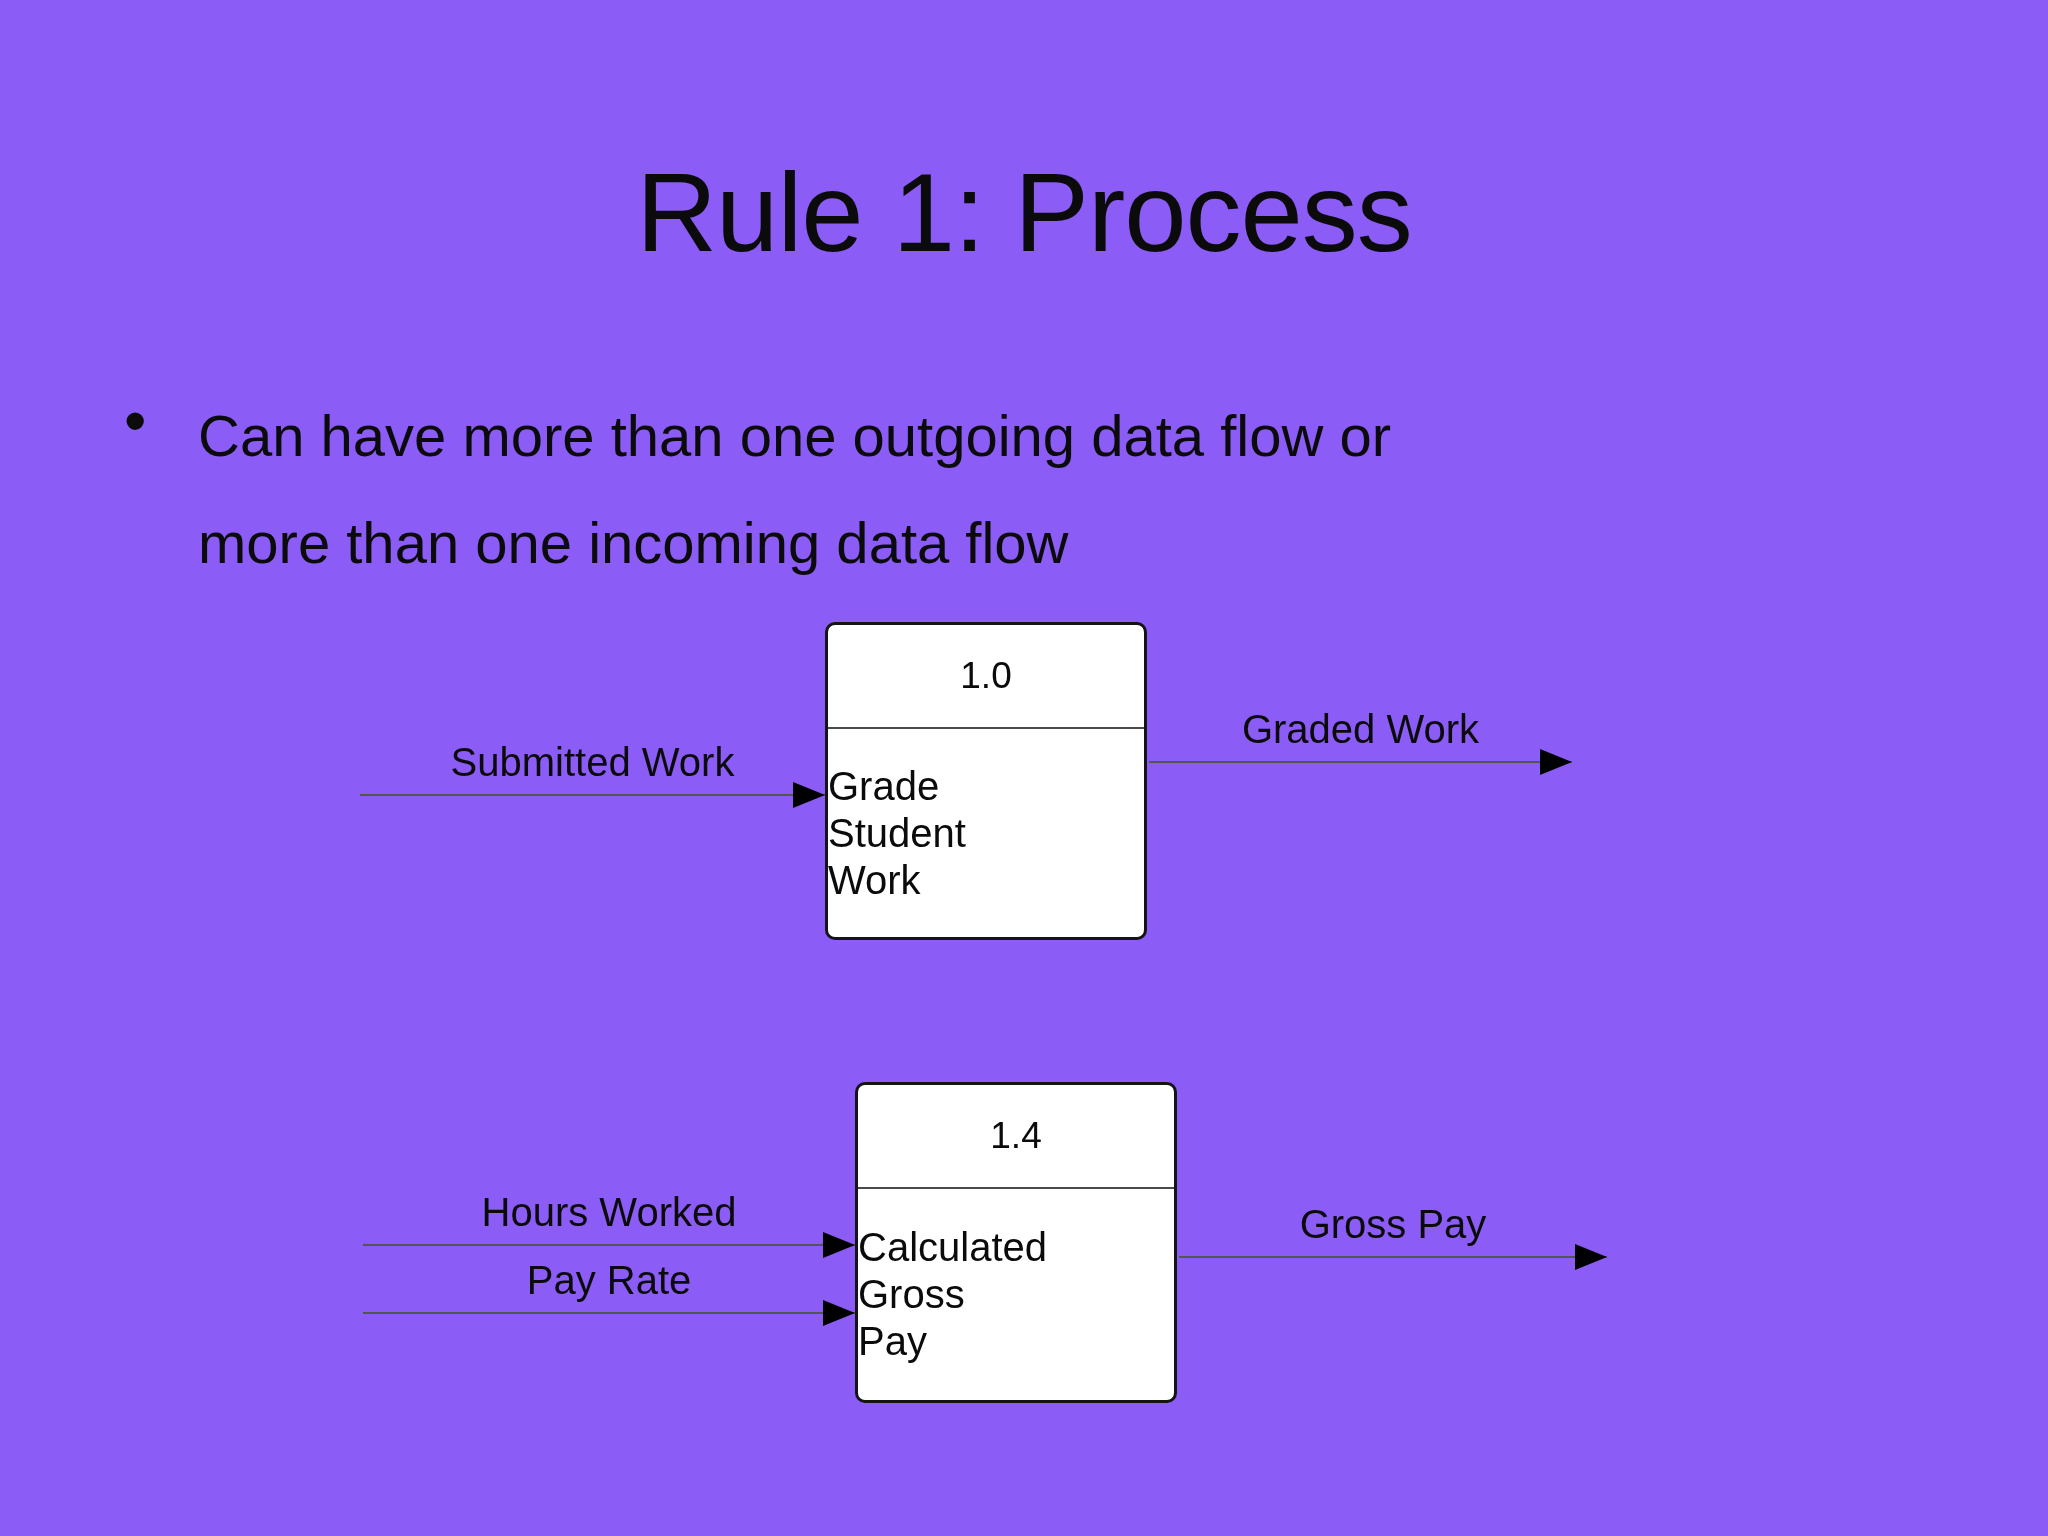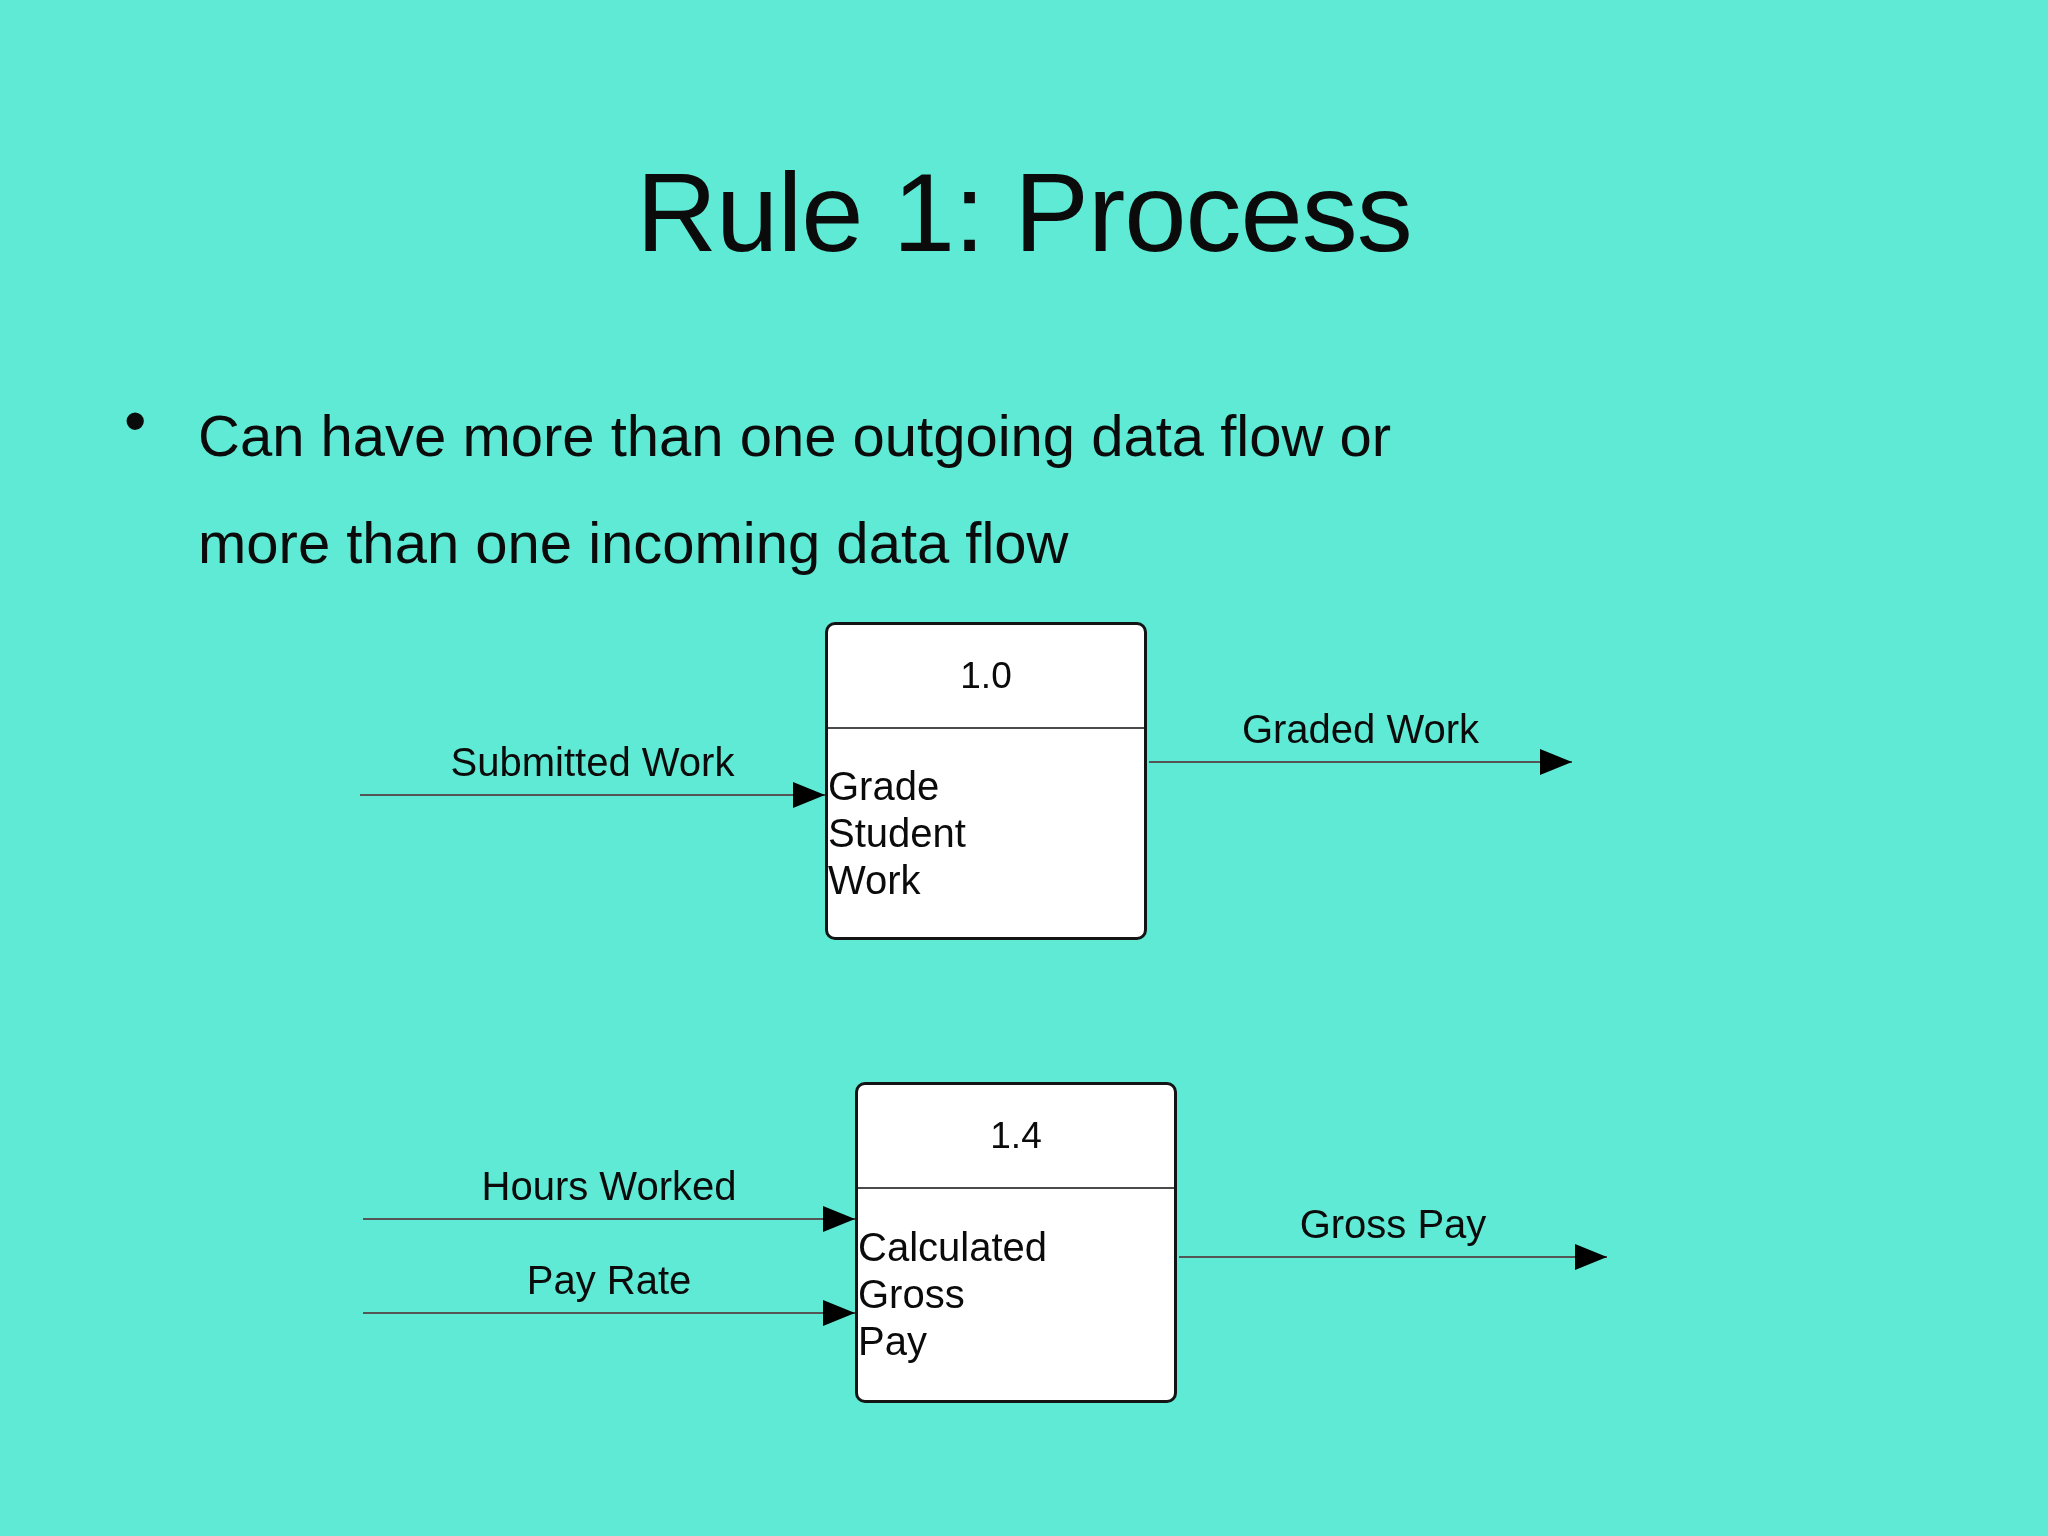--- a/index.html
+++ b/index.html
@@ -1,21 +1,21 @@
 <!DOCTYPE html>
 <html><head>
 <meta charset="utf-8">
 <style>
   * { margin:0; padding:0; box-sizing:border-box; }
   html,body { background:#fff; }
   body { font-family:"Liberation Sans", sans-serif; color:#000; }
   .slide {
     position:relative;
     width:2048px; height:1536px;
-    background:#5eead4;
+    background:#8b5cf6;
     overflow:hidden;
     padding-left:20px;
   }
   .slide-title {
     position:absolute;
     top:148px; left:0; width:100%;
     text-align:center;
     font-size:112px;
     letter-spacing:-1px;
     color:#0b0b0b;
@@ -109,21 +109,21 @@
   </div>
 
   <div class="flow" style="left:1149px; top:705px; width:423px">
     <div class="flow-label">Graded Work</div>
     <div class="flow-line">
       <span class="arrowhead"></span>
     </div>
   </div>
 
 
-  <div class="flow" style="left:363px; top:1162px; width:492px">
+  <div class="flow" style="left:363px; top:1188px; width:492px">
     <div class="flow-label">Hours Worked</div>
     <div class="flow-line">
       <span class="arrowhead"></span>
     </div>
   </div>
 
   <div class="flow" style="left:363px; top:1256px; width:492px">
     <div class="flow-label">Pay Rate</div>
     <div class="flow-line">
       <span class="arrowhead"></span>

